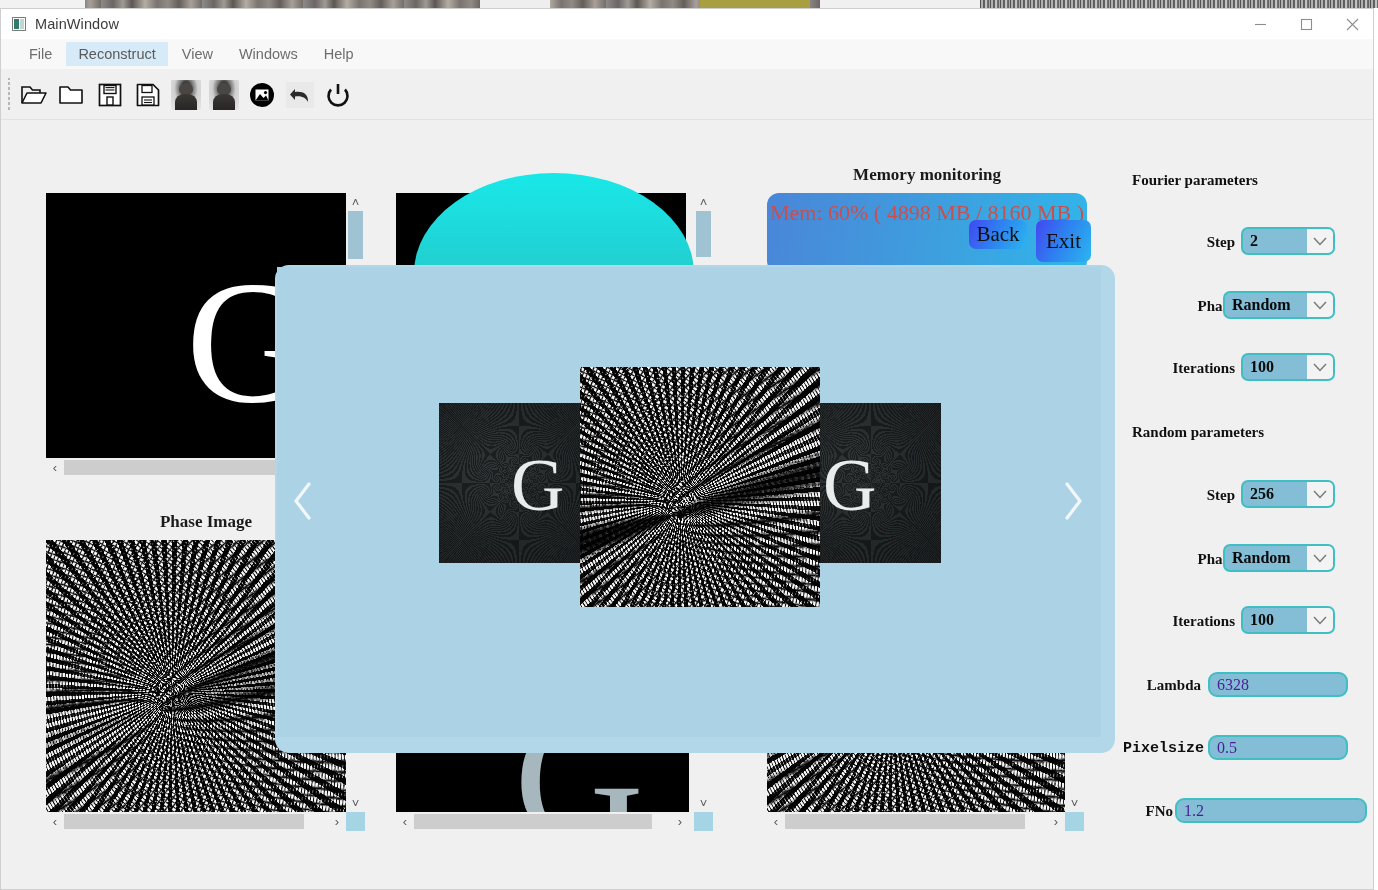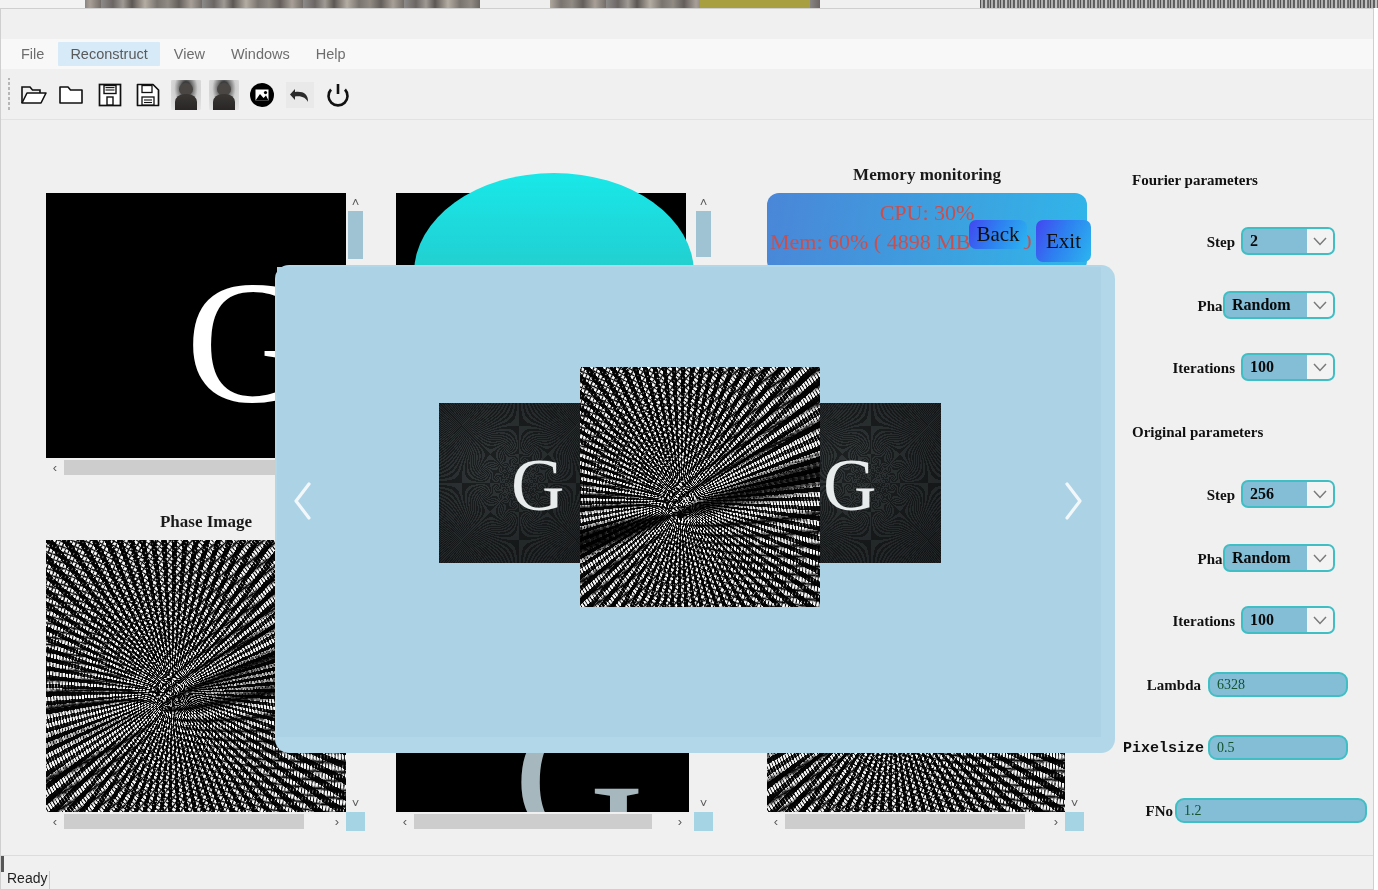--- a/index.html
+++ b/index.html
@@ -52,21 +52,21 @@
   .win-btn {
     width: 46px; height: 30px; display:flex; align-items:center; justify-content:center;
     color:#8d8d8d;
   }
   .win-btn svg { display:block; }
 
   
   #menu-bar {
     position: absolute; left: 0; top: 30px; width: 1374px; height: 30px;
     background: #f8f8f8;
-    display: flex; align-items: center; padding-left: 8px;
+    display: flex; align-items: center; padding-left: 16px;
   }
   .menu-item {
     font-size: 14.5px; color: #6d6d6d;
     padding: 4px 12px; margin-right: 2px; border-radius: 1px;
   }
   .menu-item.active { background: #d7eaf8; color:#5a5a5a; }
 
   
   #toolbar {
     position: absolute; left: 0; top: 61px; width: 1374px; height: 50px;
@@ -240,21 +240,21 @@
     flex:1; padding-left:7px; font-family:"Liberation Serif", serif; font-weight:bold;
     font-size:16px; color:#0a0a0a; white-space:nowrap;
   }
   .combo .carrow {
     width:26px; height:100%; background:#f3f3f3;
     display:flex; align-items:center; justify-content:center; color:#6f6f6f;
   }
   .lineedit {
     position:absolute; height:25px; border:2px solid #3fbfc4; border-radius:9px;
     background:#84bdd6; display:flex; align-items:center;
-    font-family:"Liberation Serif", serif; font-size:14px; color:#14532d;
+    font-family:"Liberation Serif", serif; font-size:16px; color:#4c1d95;
     padding-left:7px;
   }
 
   
   #status-bar {
     position:absolute; left:0; top:846px; width:1374px; height:36px;
     background:#f0f0f0; border-top:1px solid #dcdcdc;
   }
   #status-text {
     position:absolute; left:6px; top:14px; font-size:14px; color:#1f1f1f;
@@ -269,20 +269,42 @@
 <div id="desktop-strip">
   <div class="patch-b"></div>
   <div class="patch-c"></div>
   <div class="patch-a"></div>
   <div class="patch-d"></div>
   <div class="patch-e"></div>
 </div>
 
 <div id="main-window">
 
+  <div id="title-bar">
+    <div id="app-icon"></div>
+    <span id="window-title">MainWindow</span>
+    <div id="win-controls">
+      <div class="win-btn">
+        <svg width="13" height="13" viewBox="0 0 13 13">
+            <line x1="1" y1="6.5" x2="12" y2="6.5" stroke="#8d8d8d" stroke-width="1.1"></line>
+          </svg>
+      </div>
+      <div class="win-btn">
+        <svg width="13" height="13" viewBox="0 0 13 13">
+            <rect x="1.5" y="1.5" width="10" height="10" fill="none" stroke="#8d8d8d" stroke-width="1.1"></rect>
+          </svg>
+      </div>
+      <div class="win-btn">
+        <svg width="15" height="15" viewBox="0 0 15 15">
+            <line x1="2" y1="2" x2="13" y2="13" stroke="#8d8d8d" stroke-width="1.1"></line>
+            <line x1="13" y1="2" x2="2" y2="13" stroke="#8d8d8d" stroke-width="1.1"></line>
+          </svg>
+      </div>
+    </div>
+  </div>
 
   <div id="menu-bar">
     <div class="menu-item">File</div>
     <div class="menu-item active">Reconstruct</div>
     <div class="menu-item">View</div>
     <div class="menu-item">Windows</div>
     <div class="menu-item">Help</div>
   </div>
 
   <div id="toolbar">
@@ -459,21 +481,20 @@
       <div class="track">
         <div class="thumb" style="left:0; width:240px;"></div>
       </div>
       <div class="arr">›</div>
     </div>
     <div class="corner-box" style="left:1064px; top:692px;"></div>
 
     <div id="cyan-dome" style="top:53px;"></div>
 
     <div id="mem-widget" style="top:73px;">
-      <span class="mline">CPU: 30%</span>
       <span class="mline">Mem: 60% ( 4898 MB / 8160 MB )</span>
     </div>
 
     <div class="ov-btn" id="back-button" style="top:100px;">Back</div>
     <div class="ov-btn" id="exit-button" style="top:100px;">Exit</div>
 
     <div id="carousel-outer" style="top:145px;"></div>
     <div id="carousel-inner" style="top:147px;"></div>
 
     <div class="car-arrow" id="carousel-prev" style="top:353px;">
@@ -534,21 +555,21 @@
       <div class="param-label" style="left:0px; top:240px; width:112px;">Iterations</div>
       <div class="combo" style="left:118px; top:233px; width:94px;">
         <span class="cval">100</span>
         <span class="carrow">
           <svg width="14" height="9" viewBox="0 0 14 9">
               <polyline points="1,1 7,7.5 13,1" fill="none" stroke="#7a7a7a" stroke-width="1.5"></polyline>
             </svg>
         </span>
       </div>
 
-      <div class="group-title" style="left:9px; top:304px;">Original parameters</div>
+      <div class="group-title" style="left:9px; top:304px;">Random parameters</div>
 
       <div class="param-label" style="left:0px; top:367px; width:112px;">Step</div>
       <div class="combo" style="left:118px; top:360px; width:94px;">
         <span class="cval">256</span>
         <span class="carrow">
           <svg width="14" height="9" viewBox="0 0 14 9">
               <polyline points="1,1 7,7.5 13,1" fill="none" stroke="#7a7a7a" stroke-width="1.5"></polyline>
             </svg>
         </span>
       </div>
@@ -578,19 +599,14 @@
 
       <div class="param-label" style="left:0px; top:620px; width:78px;font-family:Liberation Mono, monospace;">Pixelsize</div>
       <div class="lineedit" style="left:85px; top:615px; width:140px;">0.5</div>
 
       <div class="param-label" style="left:0px; top:683px; width:50px;">FNo</div>
       <div class="lineedit" style="left:52px; top:678px; width:192px;">1.2</div>
     </div>
 
   </div>
 
-  <div id="status-bar">
-    <div id="status-grip"></div>
-    <span id="status-text">Ready</span>
-    <div id="status-sep"></div>
-  </div>
 
 </div>
 
 </body></html>

